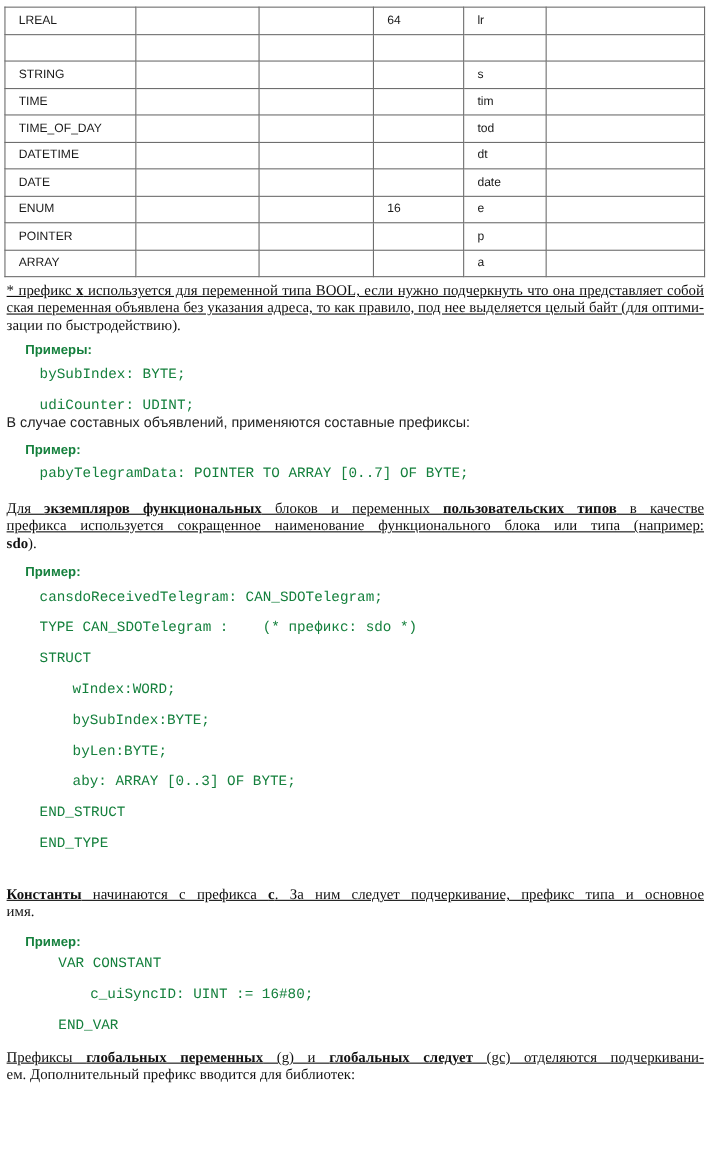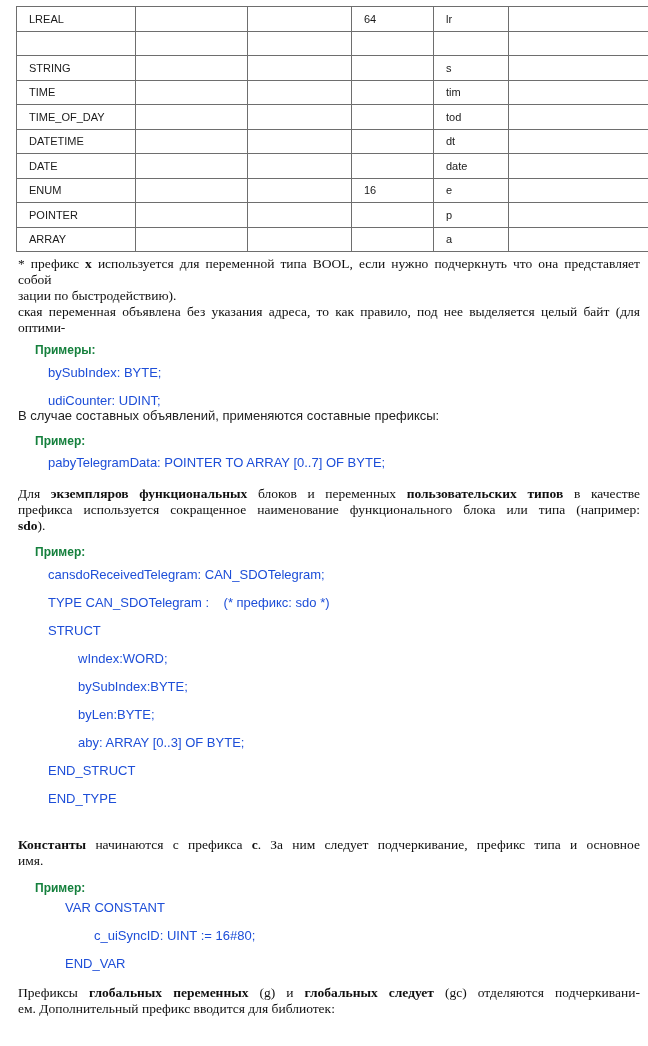--- a/index.html
+++ b/index.html
@@ -1,39 +1,39 @@
 <!DOCTYPE html>
 <html><head>
 <meta charset="utf-8">
 <style>
   html,body { margin:0; padding:0; background:#ffffff; }
   .page {
     position:relative; width:648px; height:1046px; overflow:hidden;
     background:#ffffff; color:#111;
-    padding-left:18px; padding-right:8px; box-sizing:border-box;
+    padding-left:6px; padding-right:8px; box-sizing:border-box;
     font-family:"Liberation Serif", serif;
   }
   
   table.pfx { border-collapse:collapse; table-layout:fixed; width:636px; margin:6px 0 0 -2px; }
   table.pfx td {
     border:1px solid #6e6e6e; height:23.5px; padding:0 2px 0 12px;
     font-family:"Liberation Sans", sans-serif; font-size:11px; color:#1a1a1a;
     overflow:hidden; white-space:nowrap; vertical-align:middle;
   }
   
   .para { font-family:"Liberation Serif", serif; font-size:13.5px; color:#101010; }
   .para .ln { line-height:16px; }
-  .jl { text-align:justify; text-align-last:justify; }
+  .jl { text-align:justify; text-align-last:justify;text-decoration:underline; }
   
   .sans { font-family:"Liberation Sans", sans-serif; font-size:13px; color:#222; line-height:16px; }
   
   .lbl { font-family:"Liberation Sans", sans-serif; font-weight:bold; font-size:12px;
          line-height:14px; color:#15803d; padding-left:17px; }
   
-  .code { font-family:Liberation Sans, sans-serif; font-size:13px; color:#1d4ed8; }
+  .code { font-family:Liberation Mono, monospace; font-size:13px; color:#15803d; }
   .code .cl { height:14px; line-height:14px; margin-bottom:14px; white-space:pre; }
   .code .cl:last-child { margin-bottom:0; }
   .ci1 { padding-left:30px; }
   .ci2 { padding-left:60px; }
   .cv1 { padding-left:47px; }
   .cv2 { padding-left:76px; }
   
   .mt-p1 { margin-top:4px; }
   .mt-l1 { margin-top:7px; }
   .mt-ca { margin-top:9px; }
@@ -141,22 +141,22 @@
         <td></td>
         <td></td>
         <td>a</td>
         <td></td>
       </tr>
     </tbody>
   </table>
 
   <div class="para mt-p1">
     <div class="ln jl"><span>* префикс </span><b>x</b><span> используется для переменной типа BOOL, если нужно подчеркнуть что она представляет собой</span></div>
+    <div class="ln jl">ская переменная объявлена без указания адреса, то как правило, под нее выделяется целый байт (для оптими-</div>
     <div class="ln">зации по быстродействию).</div>
-    <div class="ln jl">ская переменная объявлена без указания адреса, то как правило, под нее выделяется целый байт (для оптими-</div>
   </div>
 
   <div class="lbl mt-l1">Примеры:</div>
 
   <div class="code mt-ca">
     <div class="cl ci1">bySubIndex: BYTE;</div>
     <div class="cl ci1">udiCounter: UDINT;</div>
   </div>
 
   <div class="sans mt-sp">В случае составных объявлений, применяются составные префиксы:</div>

